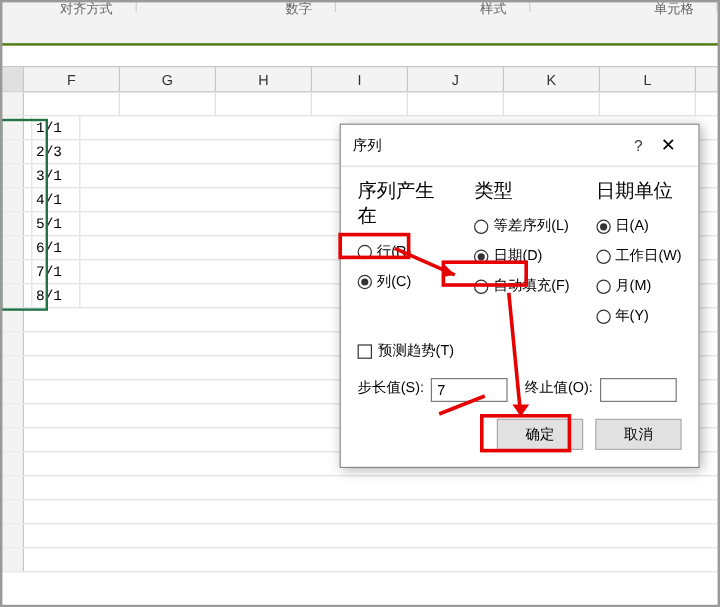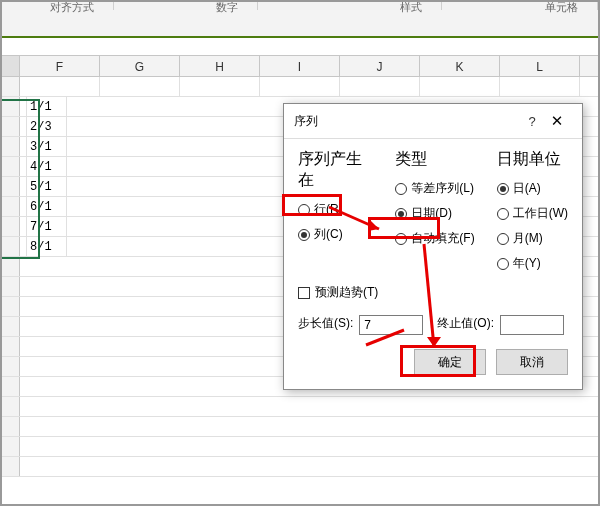--- a/index.html
+++ b/index.html
@@ -50,21 +50,21 @@
   .arrow svg polygon { fill: #e60000; }
 
   
   .outer-border { position:absolute; left:0; top:0; right:0; bottom:0; border: 2px solid #999; pointer-events:none; }
 </style>
 </head>
 <body>
 
 <div class="ribbon-fragment">
   <div class="ribbon-group" style="left:50px;top:0;">对齐方式</div>
-  <div class="ribbon-group" style="left:216px;top:0;">数字</div>
+  <div class="ribbon-group" style="left:238px;top:0;">数字</div>
   <div class="ribbon-group" style="left:400px;top:0;">样式</div>
   <div class="ribbon-group" style="left:545px;top:0;">单元格</div>
 </div>
 
 <div class="sheet">
   <div class="col-headers">
     <div class="col-header"></div>
     <div class="col-header">F</div>
     <div class="col-header">G</div>
     <div class="col-header">H</div>

